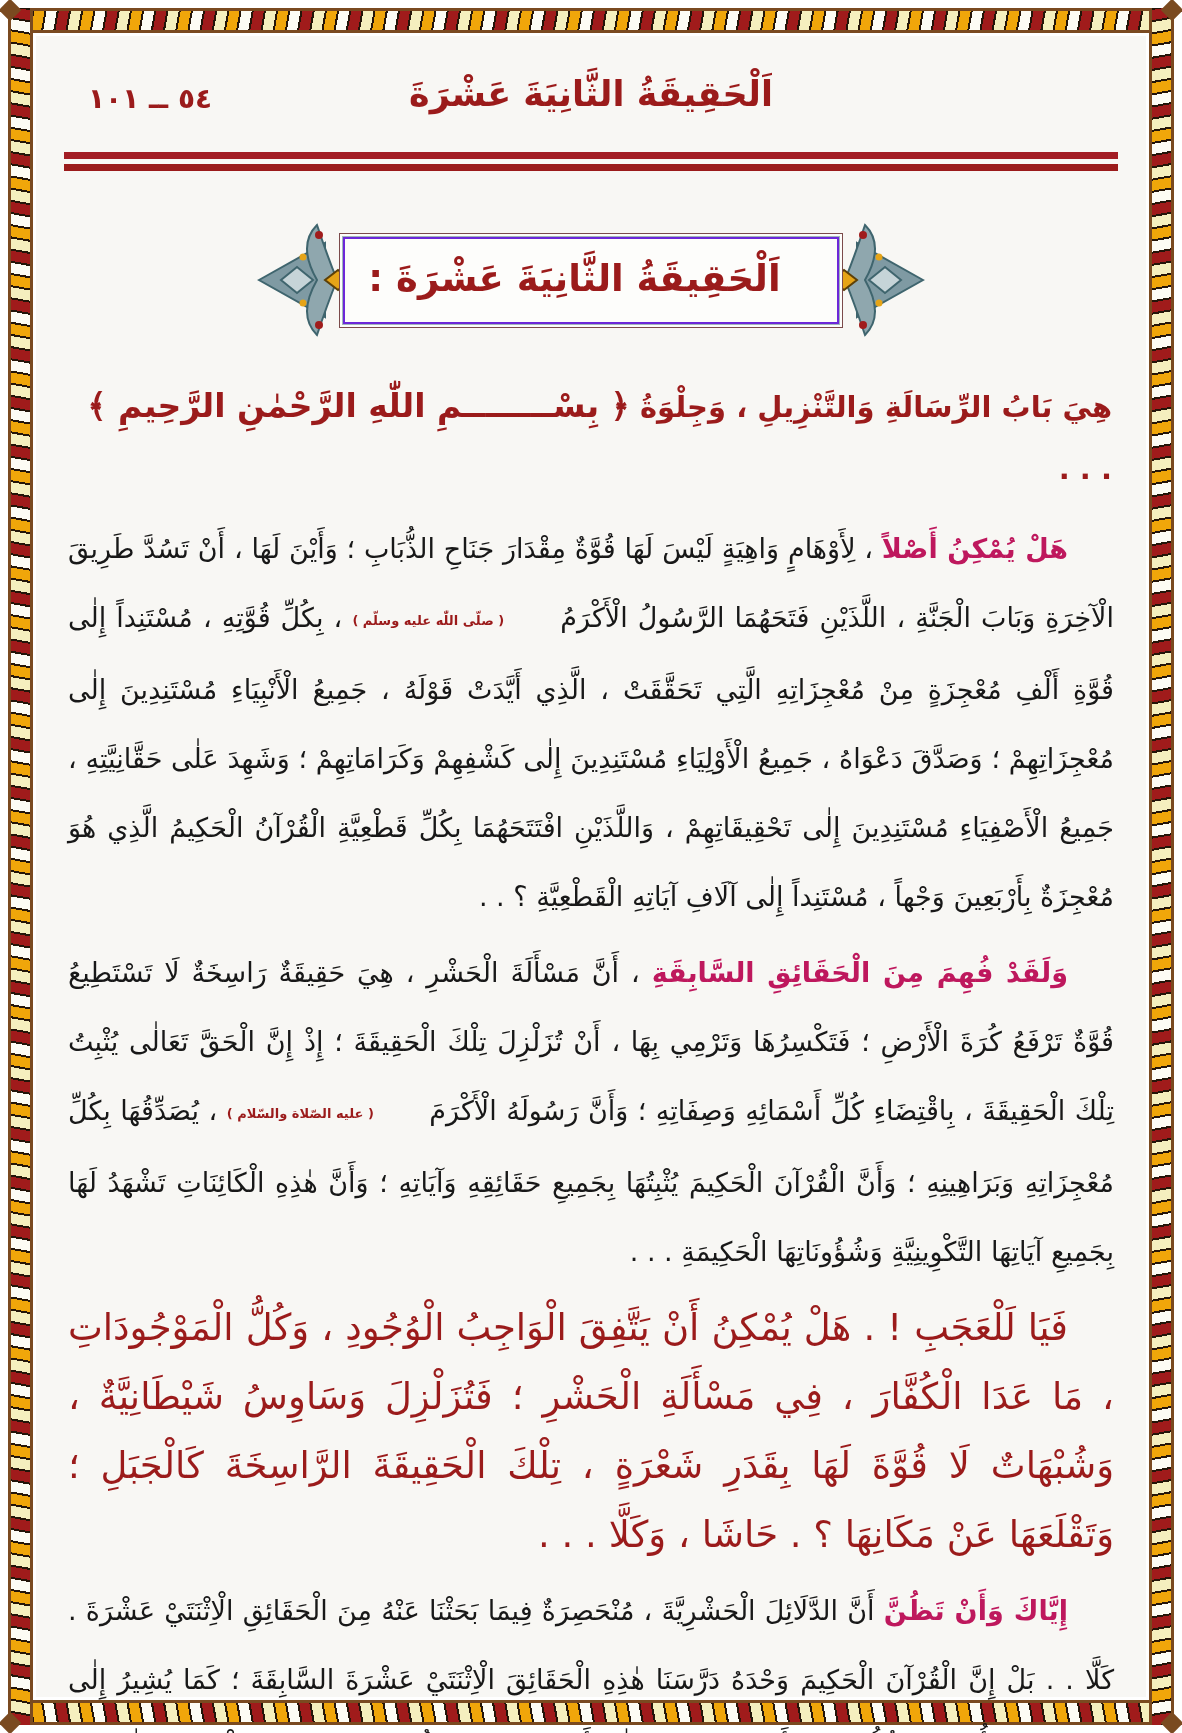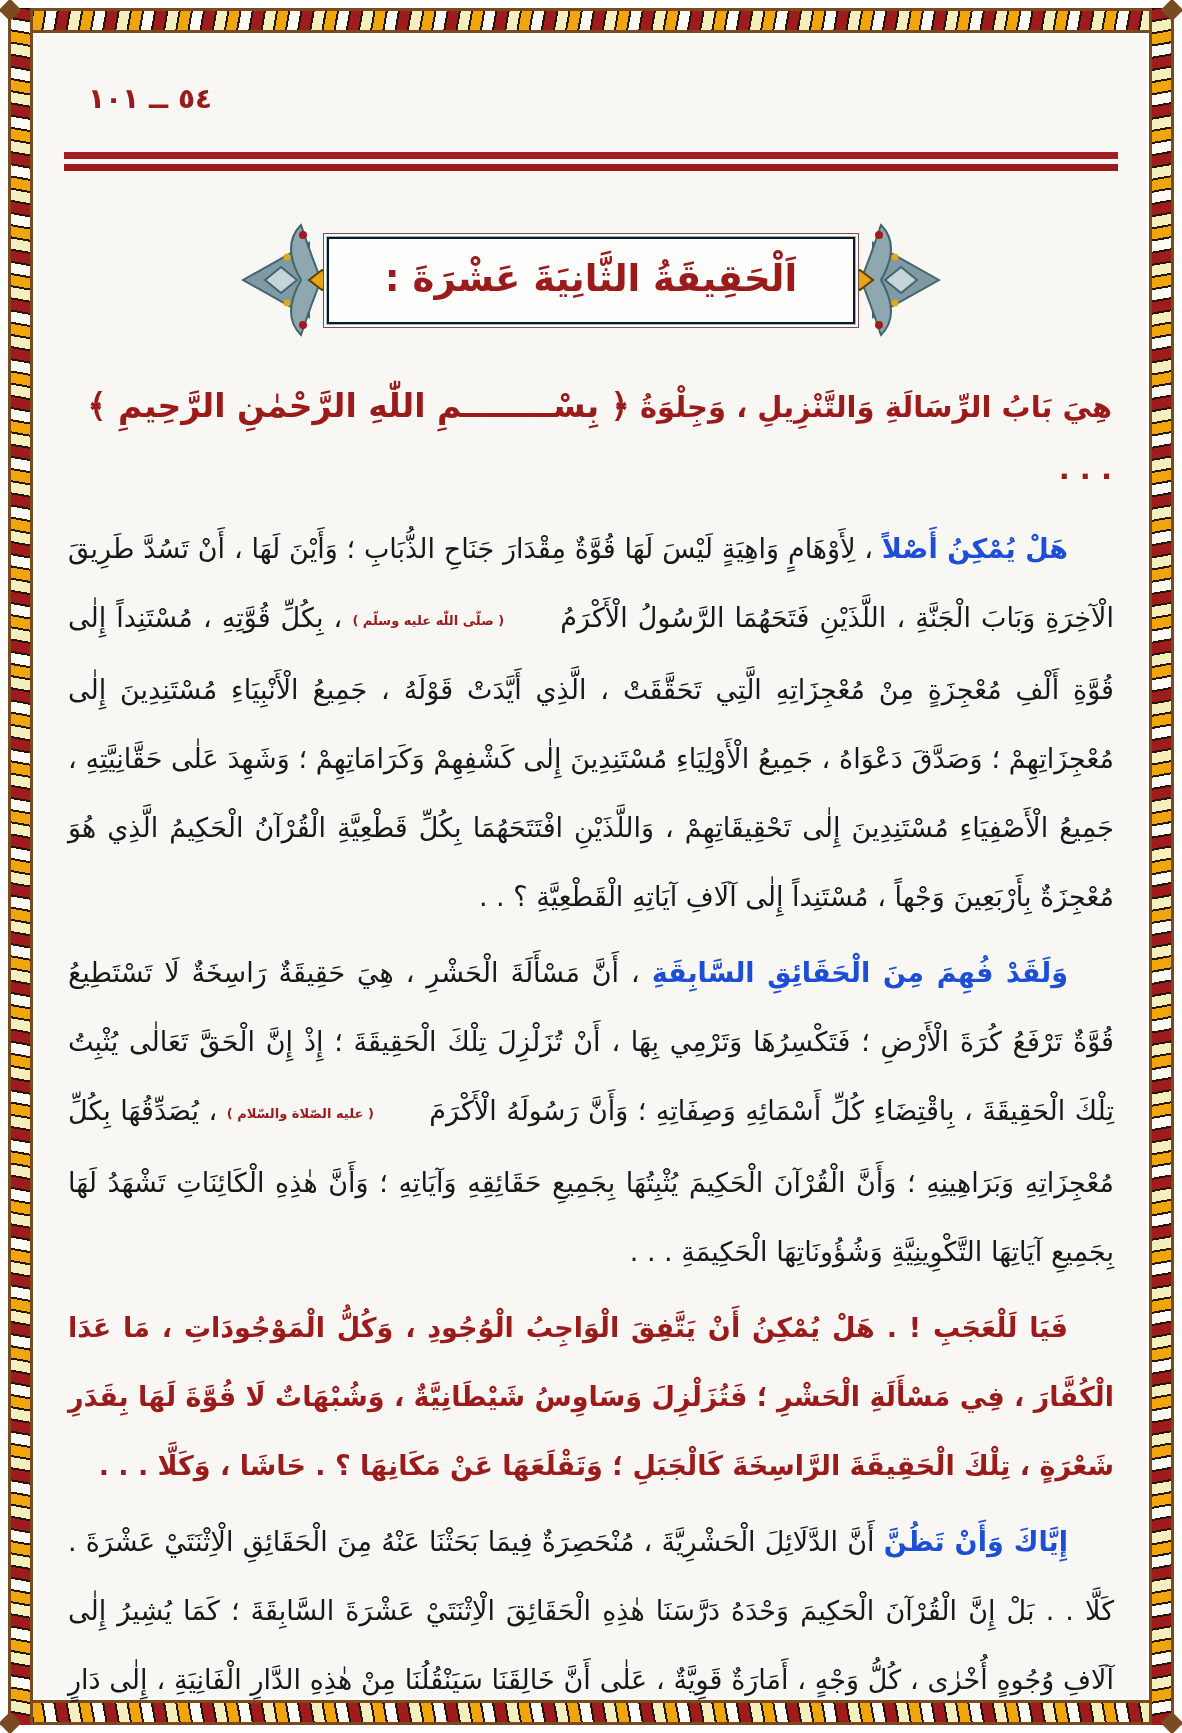--- a/index.html
+++ b/index.html
@@ -78,46 +78,46 @@
   .heading-row {
     display:flex; align-items:center; justify-content:center;
     margin-top:34px; height:150px;
   }
   .ornament { flex:0 0 auto; z-index:0; }
   .ornament.left  { margin-left:-34px; }
   .ornament.right { margin-right:-34px; transform:scaleX(-1); }
   .title-box {
     z-index:1; position:relative;
     background:#fdfdfb;
-    border:2px solid #0f172a;
+    border:2px solid #6d28d9;
     outline:1px solid #9fb6bb;
     box-shadow:0 0 0 3px #fdfdfb, 0 0 0 4px #7b4a4a;
-    padding:18px 56px 22px 56px;
+    padding:18px 56px 22px 23px;
   }
   .title-box-label {
     color:#9b1b1b; font-size:37px; font-weight:bold; white-space:nowrap;
   }
 
   
   .bismillah-line {
     margin-top:20px; padding:0 10px;
     color:#9b1b1b; font-size:29px; font-weight:bold;
     text-align:right; line-height:62px;
   }
   .bismillah-callig { font-size:33px; letter-spacing:1px; }
 
   
   .body-text { margin-top:14px; padding:0 8px; }
   .para {
     font-size:27px; line-height:69px; color:#181818;
     text-align:justify; text-indent:46px; margin-bottom:7px;
   }
-  .run-red   { color:#1d4ed8; font-weight:bold; }
+  .run-red   { color:#be185d; font-weight:bold; }
   .run-black { color:#181818; }
-  .para-red  { color:#9b1b1b; font-weight:bold; font-size:27px; }
+  .para-red  { color:#9b1b1b; font-weight:normal; font-size:37px; }
   .seal {
     color:#9b1b1b; font-size:13px; font-weight:bold;
     display:inline-block; vertical-align:2px; letter-spacing:0;
   }
 </style>
 </head>
 <body>
 
 <div class="page-inner"></div>
 <div class="frame-band band-h band-top"></div>
@@ -126,20 +126,21 @@
 <div class="frame-band band-v band-right"></div>
 <div class="corner c-tl"></div>
 <div class="corner c-tr"></div>
 <div class="corner c-bl"></div>
 <div class="corner c-br"></div>
 
 <div class="content">
 
   <div class="header">
     <div class="page-number">٥٤ ــ ١٠١</div>
+    <div class="header-title">اَلْحَقِيقَةُ الثَّانِيَةَ عَشْرَةَ</div>
   </div>
   <div class="rules">
     <div class="rule"></div>
     <div class="rule"></div>
   </div>
 
   <div class="heading-row">
     <svg class="ornament left" width="120" height="150" viewBox="0 0 120 150">
       <g stroke="#3f656e" stroke-width="2" fill="#7f9aa3">
         <path d="M118,75 L52,38 L52,112 Z"></path>

